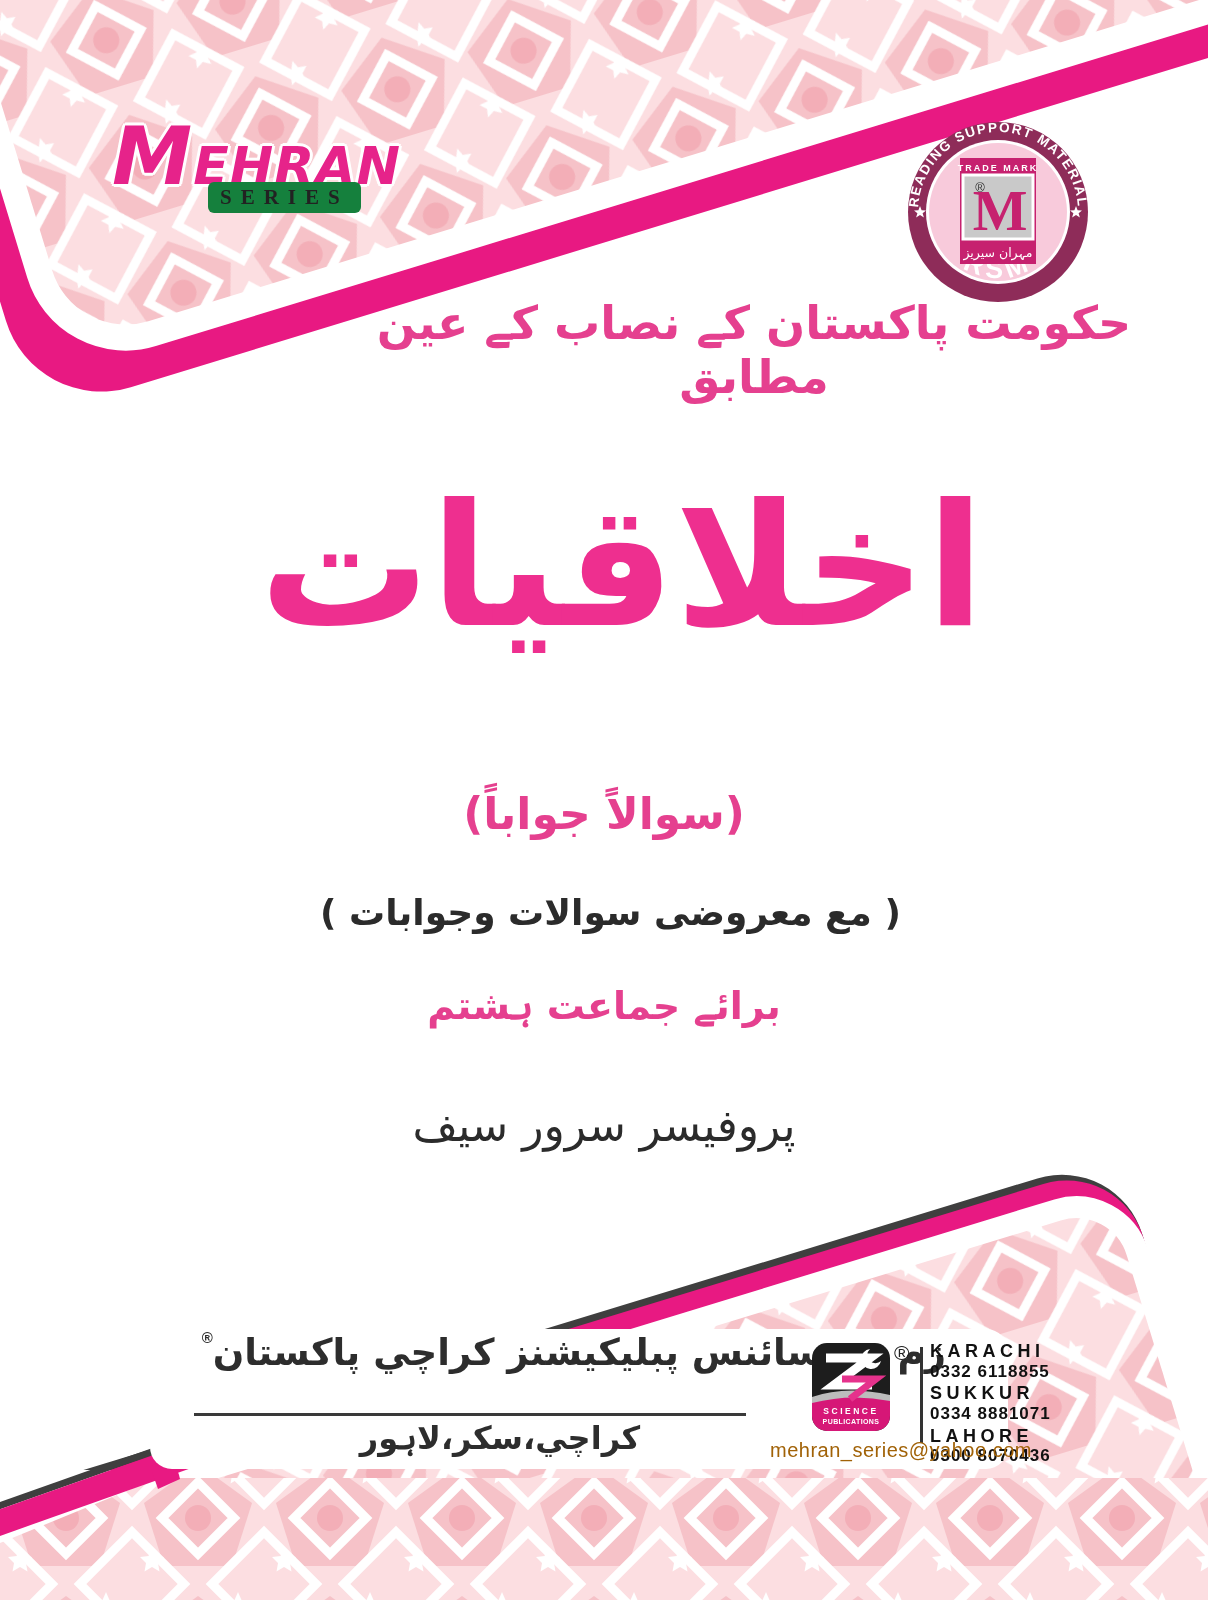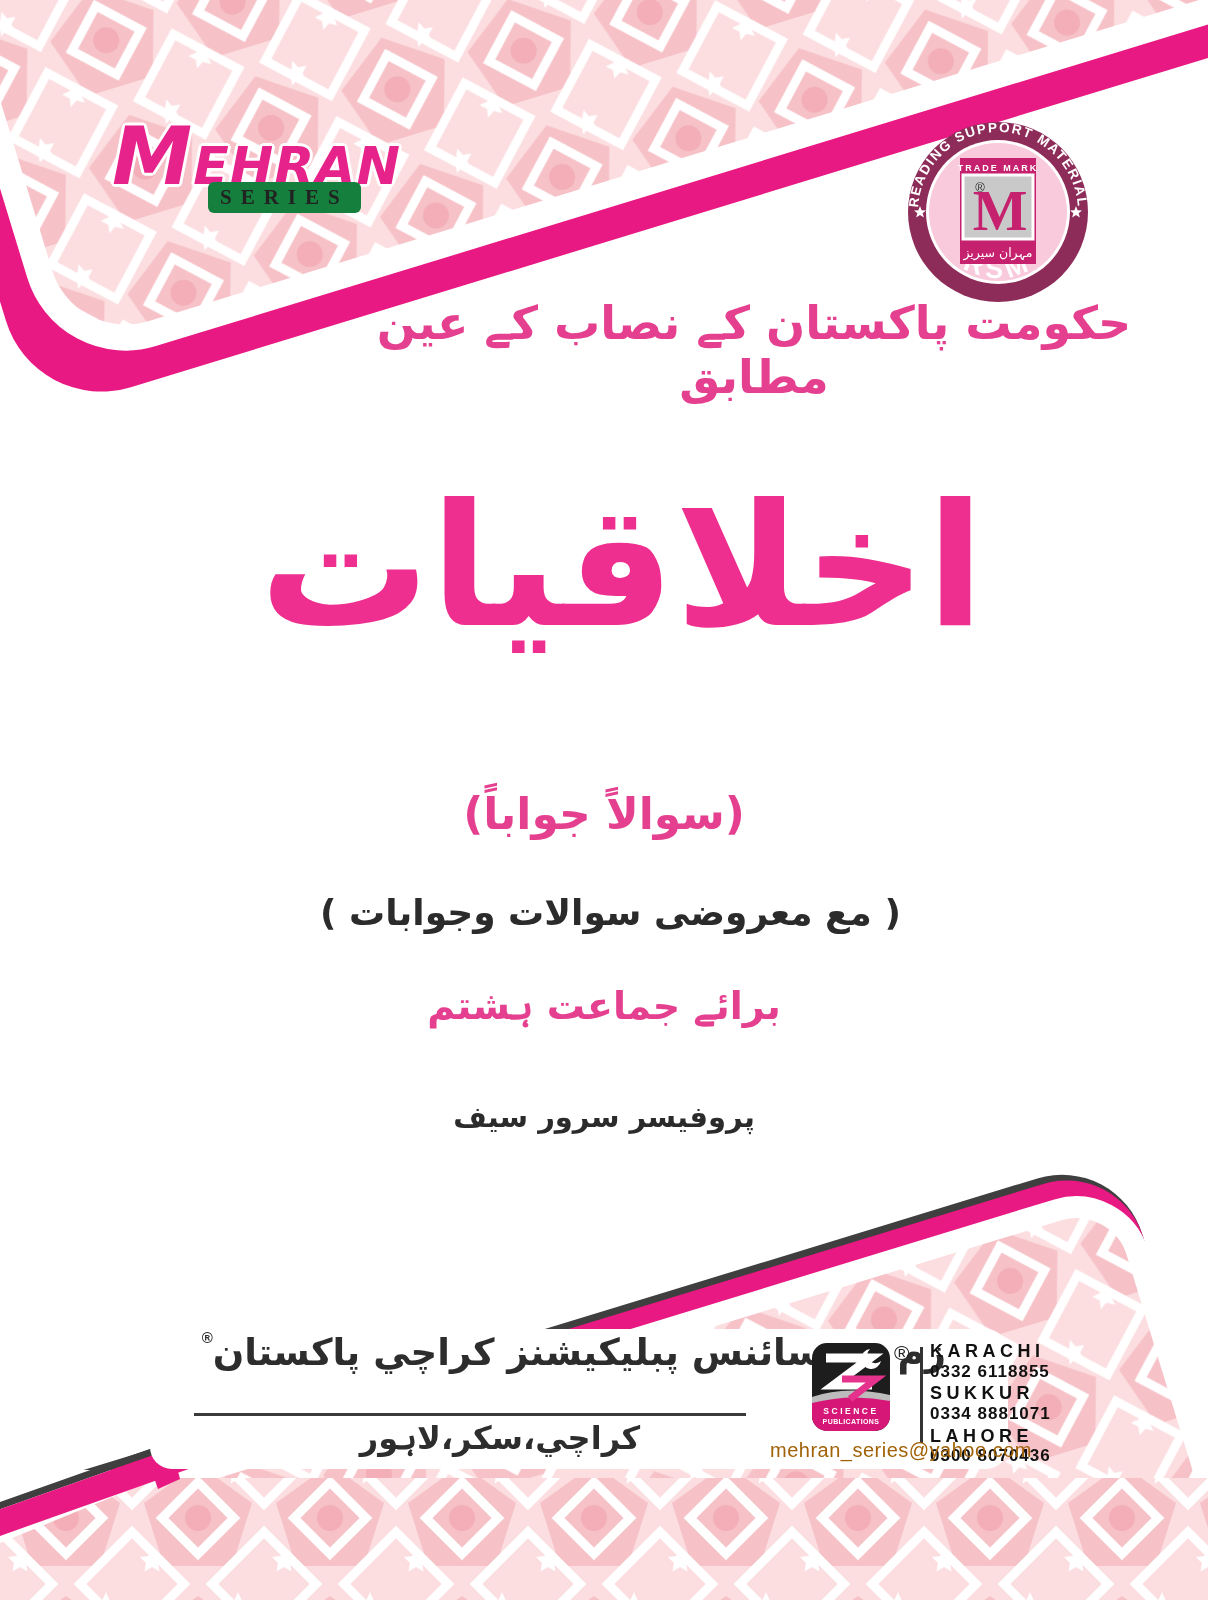--- a/index.html
+++ b/index.html
@@ -27,21 +27,21 @@
     font-size:46px;font-weight:bold;color:#e5408f;margin-top:16px;}
   .title{position:absolute;top:430px;left:0;right:0;z-index:4;text-align:center;
     font-size:170px;font-weight:bold;color:#ee2f8f;line-height:1.6;padding-left:36px;}
   .sub1{position:absolute;top:788px;left:0;right:0;z-index:4;text-align:center;
     font-size:44px;font-weight:600;color:#e5408f;}
   .sub2{position:absolute;top:892px;left:0;right:0;z-index:4;text-align:center;
     font-size:36px;font-weight:600;color:#2b2b2b;padding-left:13px;}
   .sub3{position:absolute;top:984px;left:0;right:0;z-index:4;text-align:center;
     font-size:38px;font-weight:bold;color:#e5408f;}
   .author{position:absolute;top:1100px;left:0;right:0;z-index:4;text-align:center;
-    font-size:29px;font-weight:bold;color:#2b2b2b;}
+    font-size:44px;font-weight:normal;color:#2b2b2b;}
 
   
   .pub-strip{position:absolute;left:150px;top:1329px;width:858px;height:140px;z-index:6;
     background:#ffffff;border-radius:22px;}
   .pub-name{position:absolute;right:62px;top:2px;display:flex;direction:rtl;align-items:flex-start;
     font-size:37px;font-weight:bold;color:#2d2d2d;}
   .pub-name sup{font-size:15px;margin-top:-2px;font-family:"Liberation Sans",sans-serif;}
   .pub-underline{position:absolute;left:44px;top:84px;width:552px;height:3px;background:#3a3a3a;}
   .pub-cities{position:absolute;left:60px;top:90px;width:580px;text-align:center;
     font-size:32px;font-weight:bold;color:#2d2d2d;}

